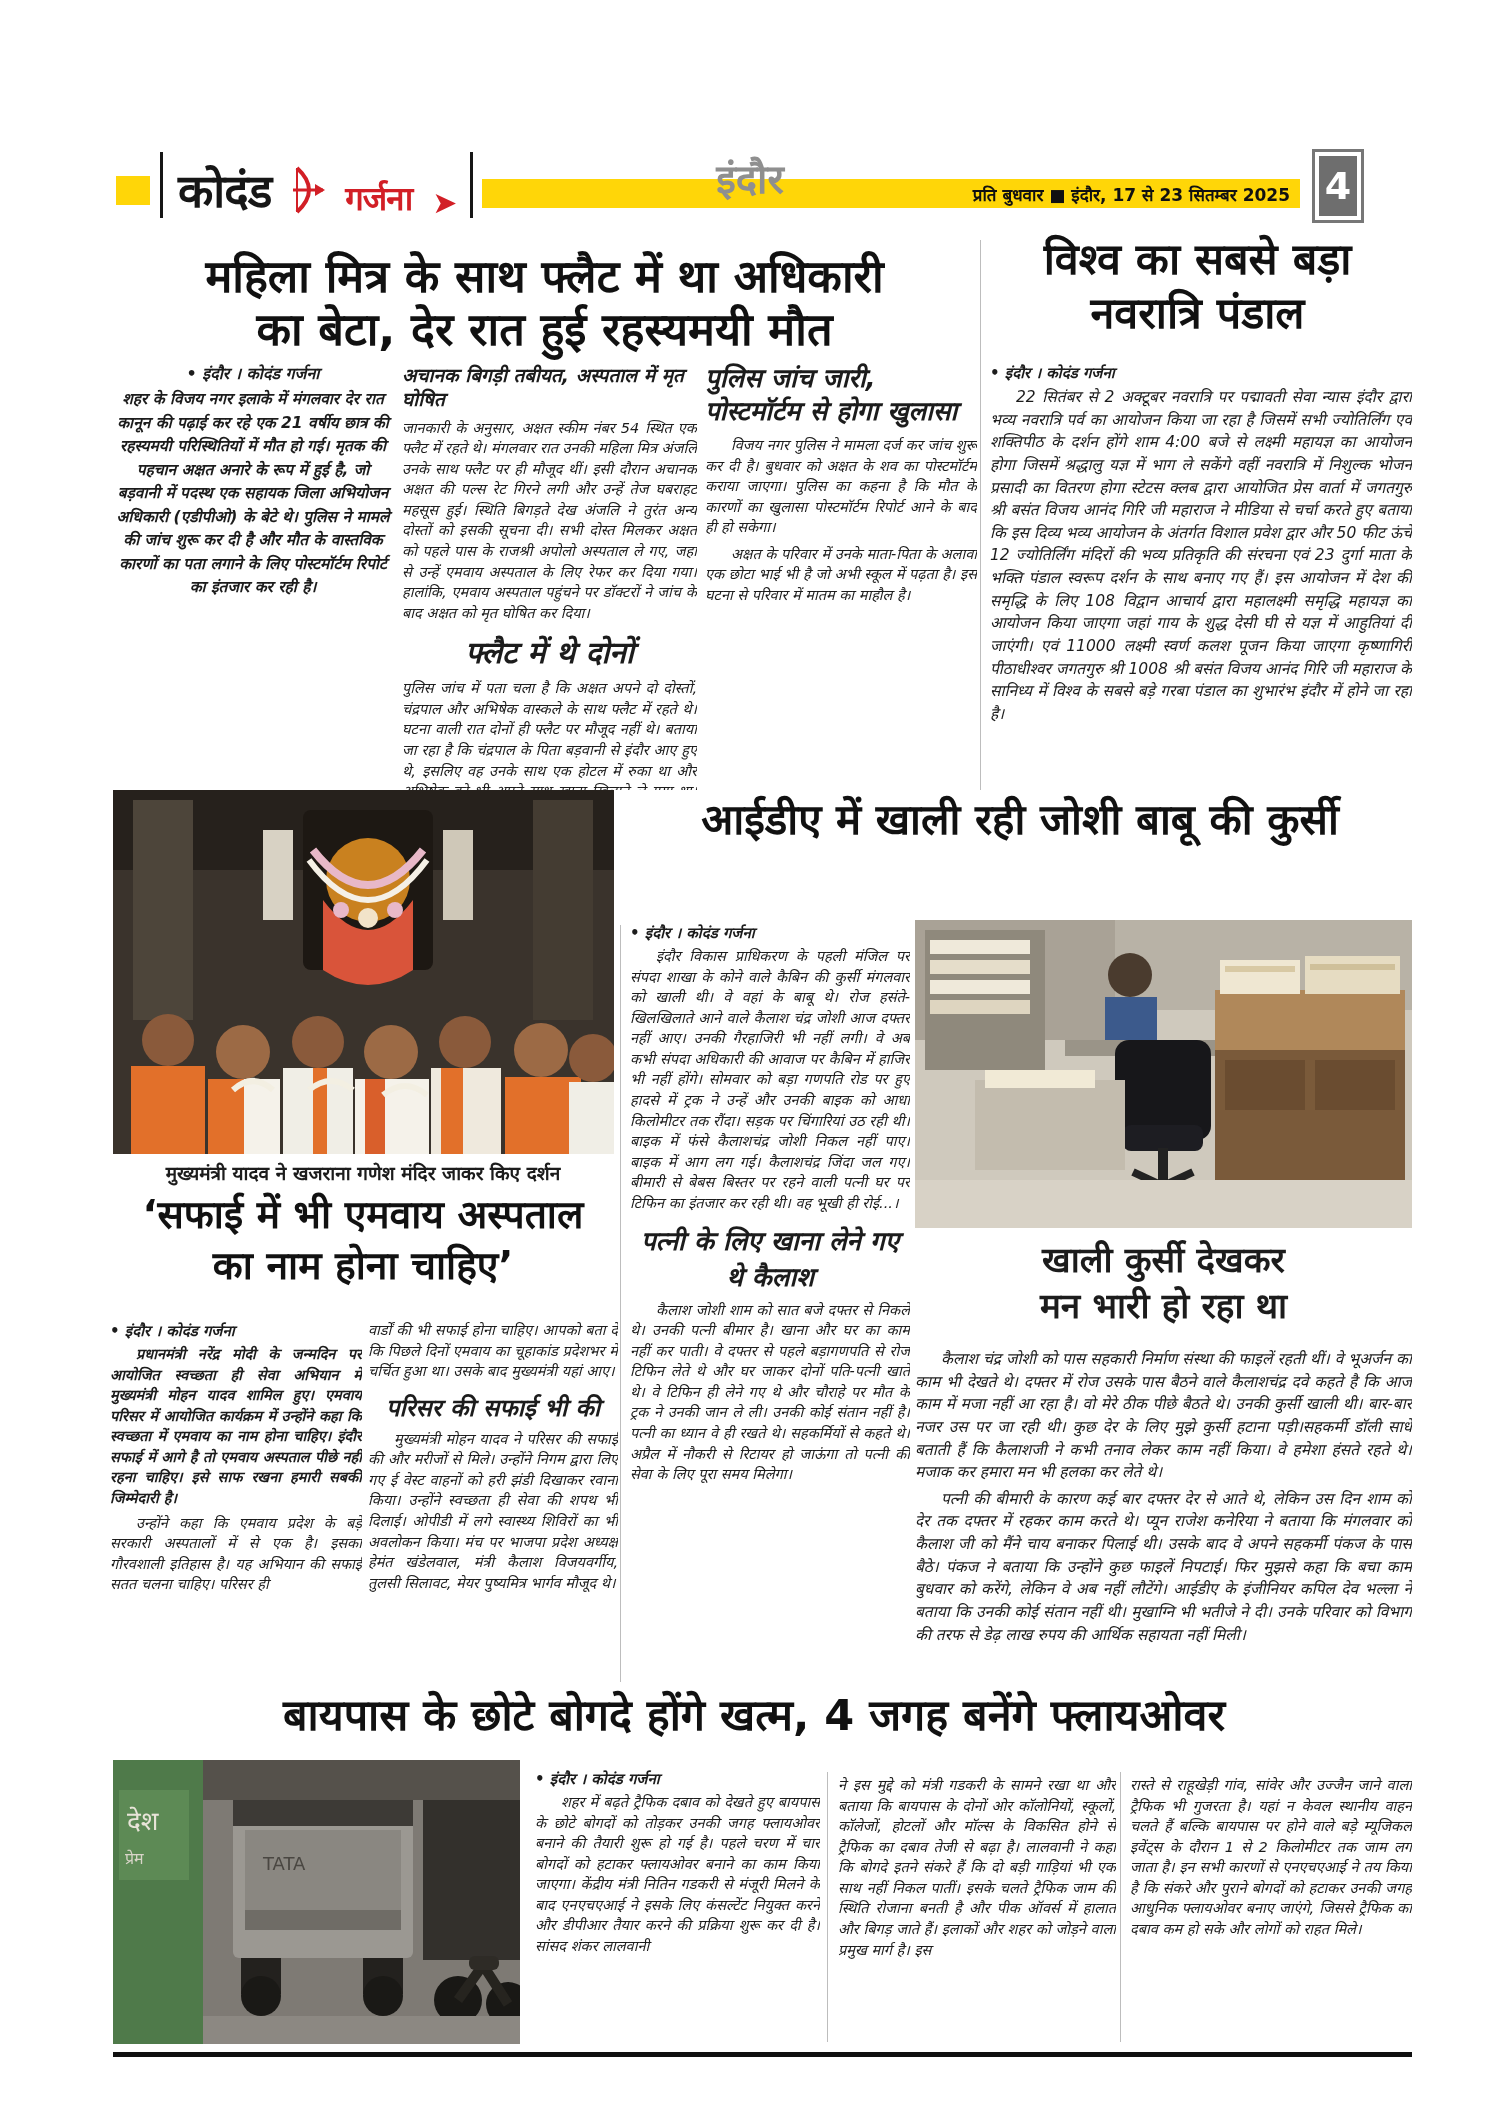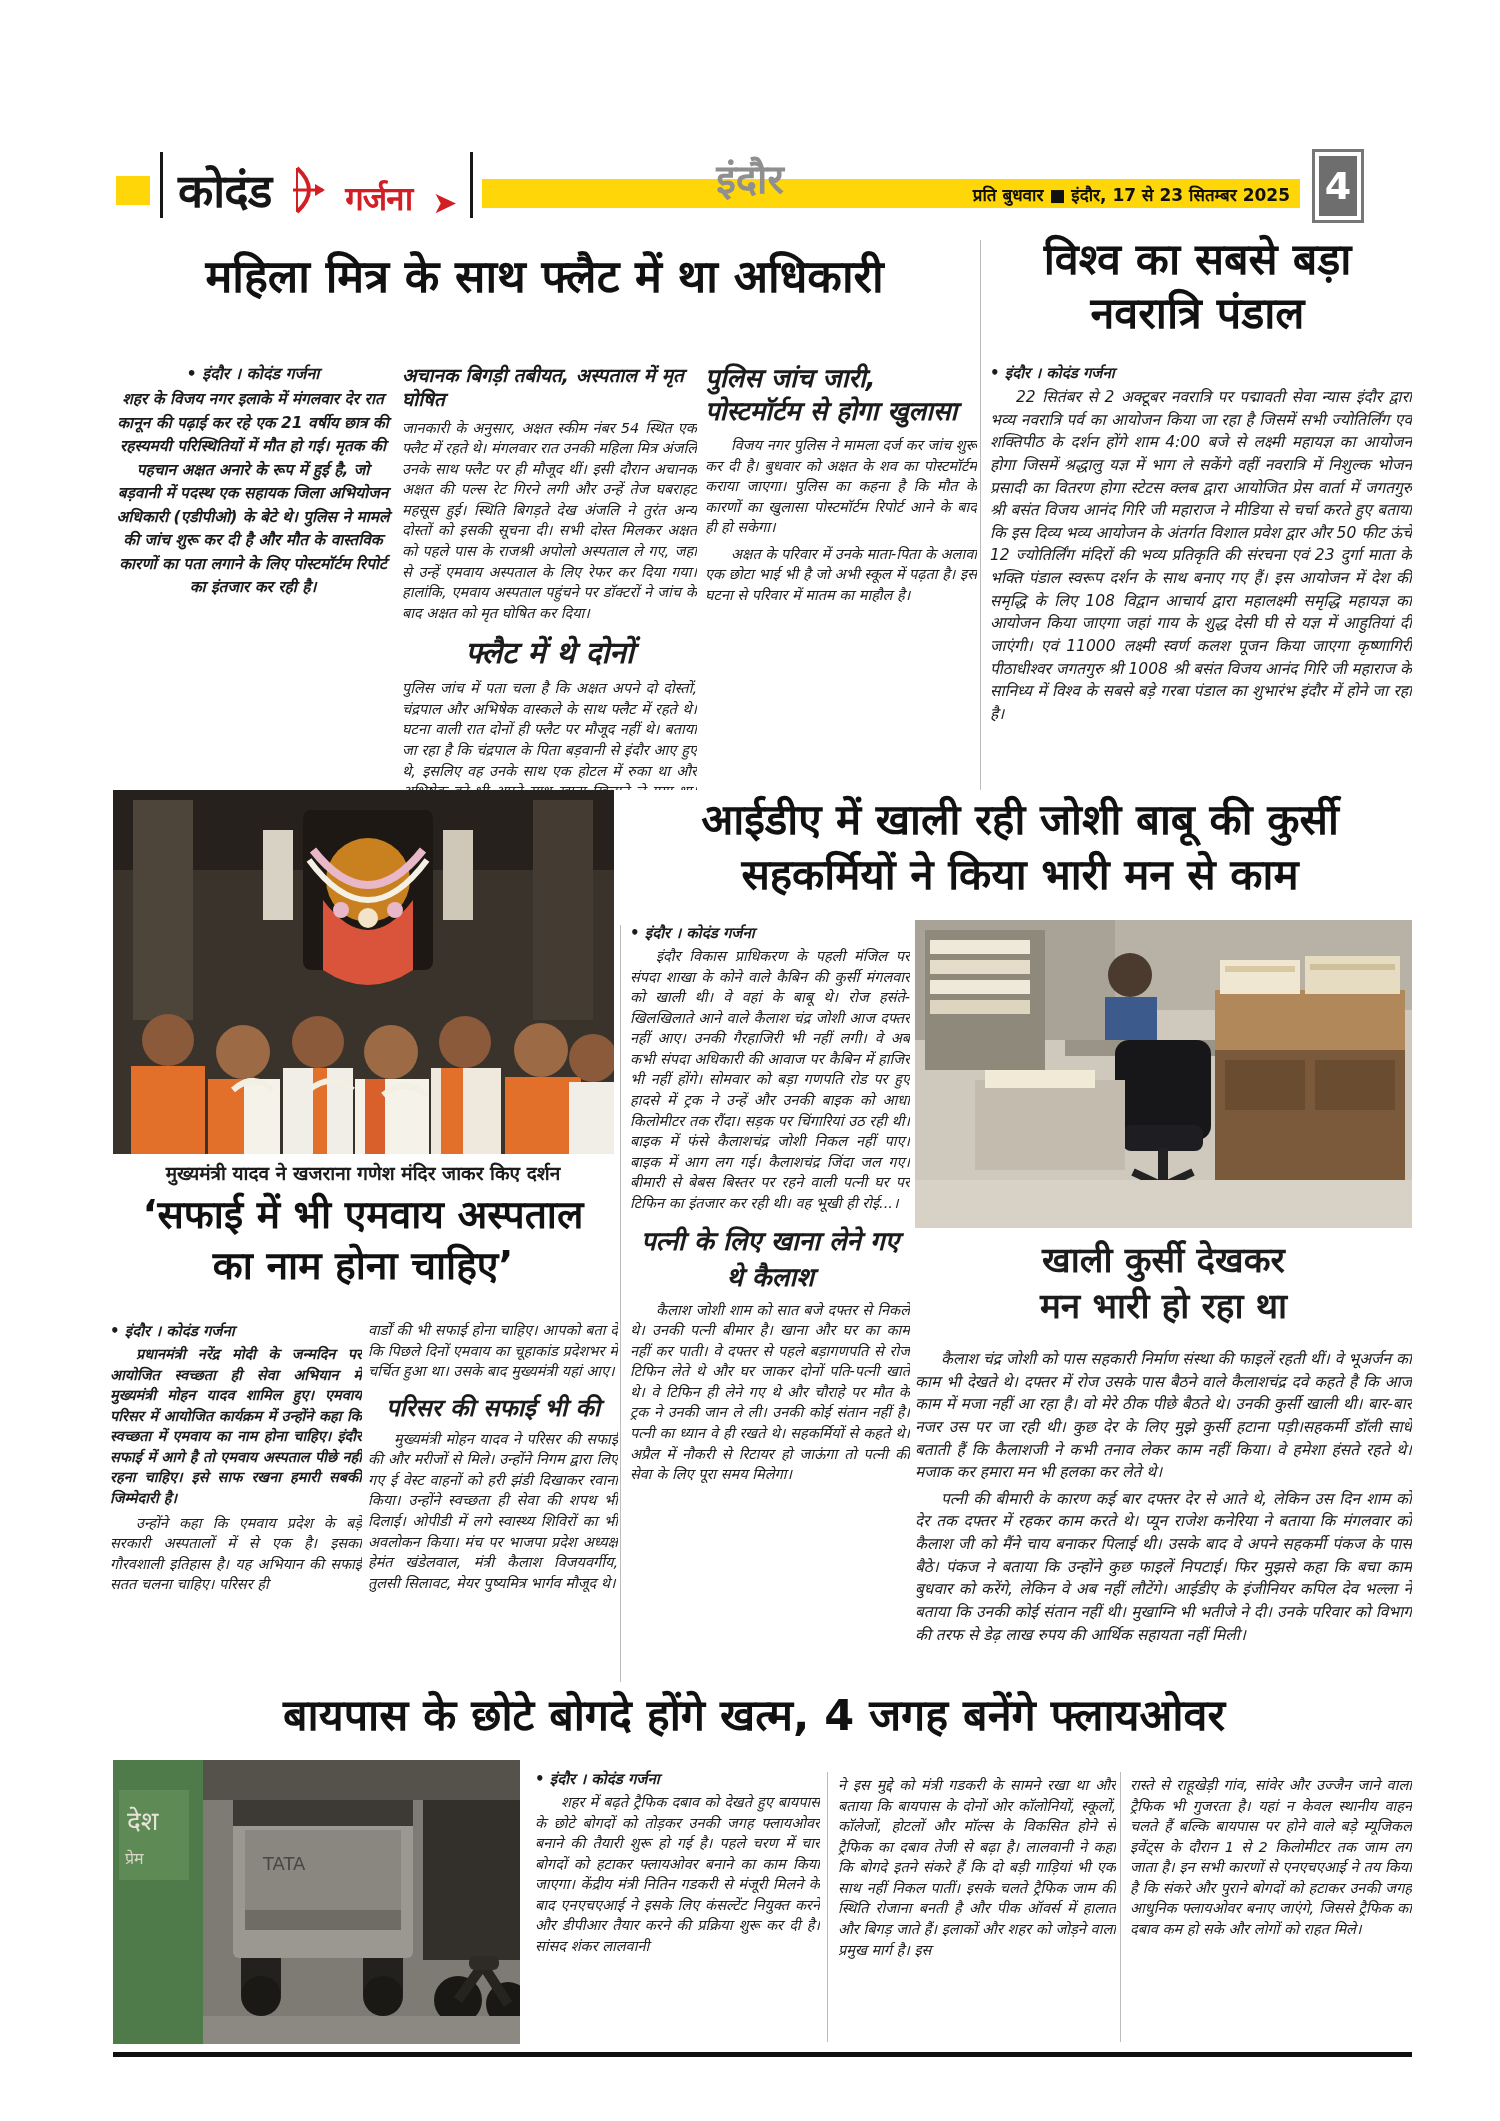--- a/index.html
+++ b/index.html
@@ -71,20 +71,21 @@
   <div class="vbar" style="left:470px;"></div>
   <div class="yellow-bar"></div>
   <div class="city-label">इंदौर</div>
   <div class="edition-line">प्रति बुधवार ■ इंदौर, 17 से 23 सितम्बर 2025</div>
   <div class="page-num-box">
     <div class="page-num-inner">4</div>
   </div>
 
   <div class="hl hl-main">
     <div>महिला मित्र के साथ फ्लैट में था अधिकारी</div>
+    <div>का बेटा, देर रात हुई रहस्यमयी मौत</div>
   </div>
 
   <div class="colbox" style="left:113px; top:362px; width:280px; height:428px;">
     <div class="byline" style="text-align:center; font-size:16px;">• इंदौर । कोदंड गर्जना</div>
     <div class="bold-col">शहर के विजय नगर इलाके में मंगलवार देर रात कानून की पढ़ाई कर रहे एक 21 वर्षीय छात्र की रहस्यमयी परिस्थितियों में मौत हो गई। मृतक की पहचान अक्षत अनारे के रूप में हुई है, जो बड़वानी में पदस्थ एक सहायक जिला अभियोजन अधिकारी (एडीपीओ) के बेटे थे। पुलिस ने मामले की जांच शुरू कर दी है और मौत के वास्तविक कारणों का पता लगाने के लिए पोस्टमॉर्टम रिपोर्ट का इंतजार कर रही है।</div>
   </div>
 
   <div class="colbox" style="left:402px; top:362px; width:295px; height:428px;">
     <div class="subhead1">अचानक बिगड़ी तबीयत, अस्पताल में मृत घोषित</div>
     <div class="bodytext c-small">जानकारी के अनुसार, अक्षत स्कीम नंबर 54 स्थित एक फ्लैट में रहते थे। मंगलवार रात उनकी महिला मित्र अंजलि उनके साथ फ्लैट पर ही मौजूद थीं। इसी दौरान अचानक अक्षत की पल्स रेट गिरने लगी और उन्हें तेज घबराहट महसूस हुई। स्थिति बिगड़ते देख अंजलि ने तुरंत अन्य दोस्तों को इसकी सूचना दी। सभी दोस्त मिलकर अक्षत को पहले पास के राजश्री अपोलो अस्पताल ले गए, जहां से उन्हें एमवाय अस्पताल के लिए रेफर कर दिया गया। हालांकि, एमवाय अस्पताल पहुंचने पर डॉक्टरों ने जांच के बाद अक्षत को मृत घोषित कर दिया।</div>
@@ -165,21 +166,20 @@
   </div>
 
   <div class="colbox" style="left:368px; top:1320px; width:250px; height:362px;">
     <div class="bodytext c-small">वार्डों की भी सफाई होना चाहिए। आपको बता दें कि पिछले दिनों एमवाय का चूहाकांड प्रदेशभर में चर्चित हुआ था। उसके बाद मुख्यमंत्री यहां आए।</div>
     <div class="subhead4">परिसर की सफाई भी की</div>
     <div class="bodytext c-small indent">मुख्यमंत्री मोहन यादव ने परिसर की सफाई की और मरीजों से मिले। उन्होंने निगम द्वारा लिए गए ई वेस्ट वाहनों को हरी झंडी दिखाकर रवाना किया। उन्होंने स्वच्छता ही सेवा की शपथ भी दिलाई। ओपीडी में लगे स्वास्थ्य शिविरों का भी अवलोकन किया। मंच पर भाजपा प्रदेश अध्यक्ष हेमंत खंडेलवाल, मंत्री कैलाश विजयवर्गीय, तुलसी सिलावट, मेयर पुष्यमित्र भार्गव मौजूद थे।</div>
   </div>
 
   <div class="hl hl-mid">
     <div>आईडीए में खाली रही जोशी बाबू की कुर्सी</div>
-    <div>सहकर्मियों ने किया भारी मन से काम</div>
   </div>
 
   <div class="rule-v" style="left:620px; top:925px; height:757px;"></div>
 
   <div class="colbox" style="left:630px; top:922px; width:280px; height:760px;">
     <div class="byline">• इंदौर । कोदंड गर्जना</div>
     <div class="bodytext c-small indent">इंदौर विकास प्राधिकरण के पहली मंजिल पर संपदा शाखा के कोने वाले कैबिन की कुर्सी मंगलवार को खाली थी। वे वहां के बाबू थे। रोज हसंते-खिलखिलाते आने वाले कैलाश चंद्र जोशी आज दफ्तर नहीं आए। उनकी गैरहाजिरी भी नहीं लगी। वे अब कभी संपदा अधिकारी की आवाज पर कैबिन में हाजिर भी नहीं होंगे। सोमवार को बड़ा गणपति रोड पर हुए हादसे में ट्रक ने उन्हें और उनकी बाइक को आधा किलोमीटर तक रौंदा। सड़क पर चिंगारियां उठ रही थी। बाइक में फंसे कैलाशचंद्र जोशी निकल नहीं पाए। बाइक में आग लग गई। कैलाशचंद्र जिंदा जल गए। बीमारी से बेबस बिस्तर पर रहने वाली पत्नी घर पर टिफिन का इंतजार कर रही थी। वह भूखी ही रोई...।</div>
     <div class="subhead4" style="font-size:26px;">पत्नी के लिए खाना लेने गए थे कैलाश</div>
     <div class="bodytext c-small indent">कैलाश जोशी शाम को सात बजे दफ्तर से निकले थे। उनकी पत्नी बीमार है। खाना और घर का काम नहीं कर पाती। वे दफ्तर से पहले बड़ागणपति से रोज टिफिन लेते थे और घर जाकर दोनों पति-पत्नी खाते थे। वे टिफिन ही लेने गए थे और चौराहे पर मौत के ट्रक ने उनकी जान ले ली। उनकी कोई संतान नहीं है। पत्नी का ध्यान वे ही रखते थे। सहकर्मियों से कहते थे। अप्रैल में नौकरी से रिटायर हो जाऊंगा तो पत्नी की सेवा के लिए पूरा समय मिलेगा।</div>
   </div>

